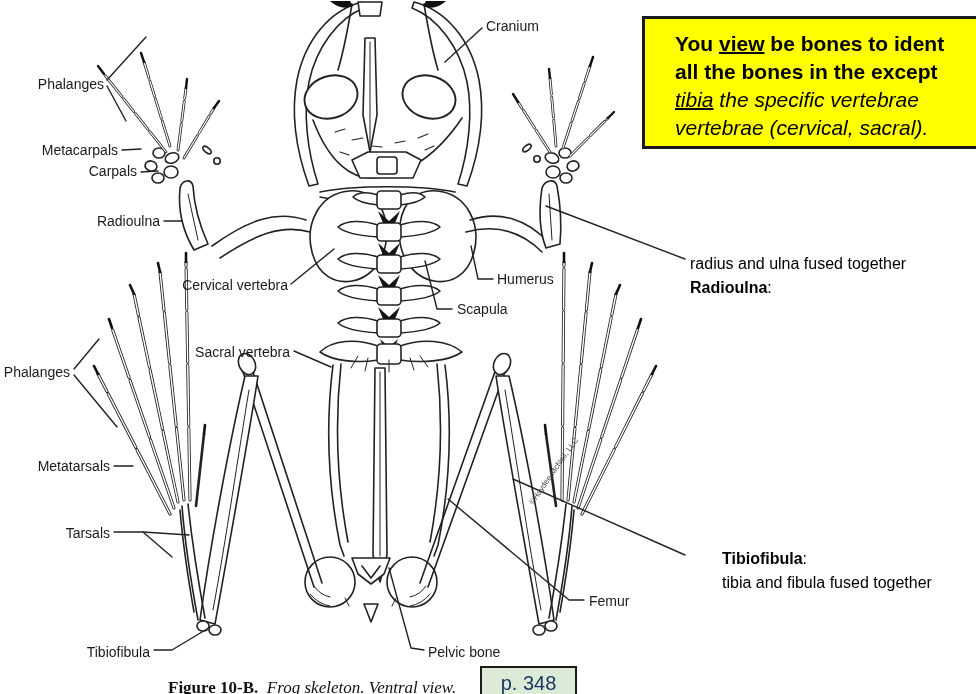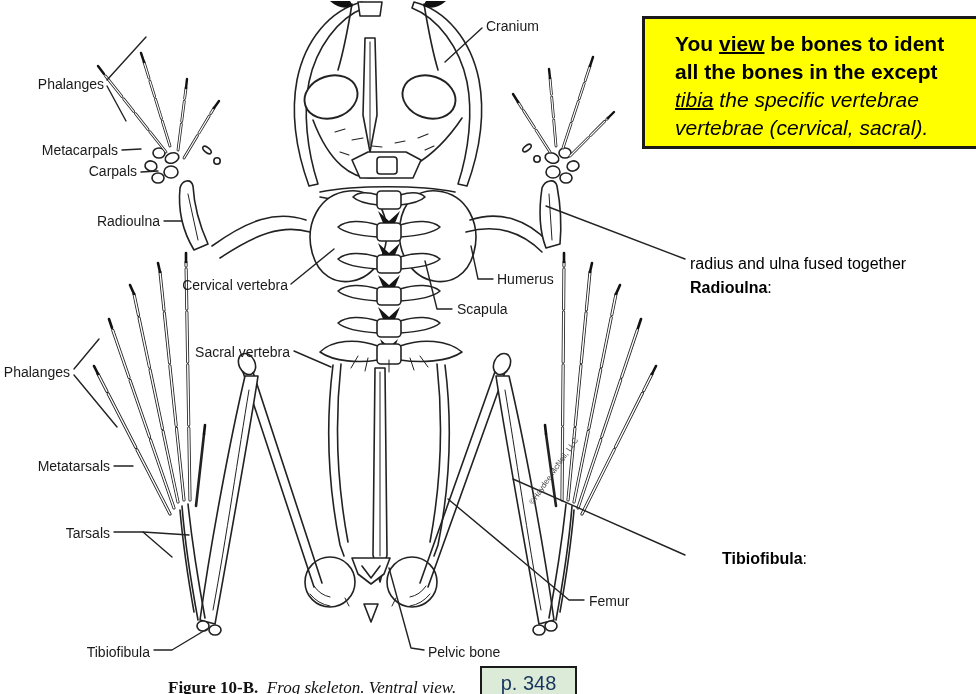--- a/index.html
+++ b/index.html
@@ -360,19 +360,20 @@
   <span class="note-line nb-italic"><span>vertebrae (cervical, sacral).</span></span>
 </div>
 
 <div class="abs side-note radioulna-note">
   <div>radius and ulna fused together</div>
   <div><span class="term">Radioulna</span><span>:</span></div>
 </div>
 
 <div class="abs side-note tibiofibula-note">
   <div><span class="term">Tibiofibula</span><span>:</span></div>
+  <div>tibia and fibula fused together</div>
 </div>
 
 <div class="abs caption">
   <span class="fig-label">Figure 10-B.</span>&nbsp;
   <span class="fig-title">Frog skeleton. Ventral view.</span>
 </div>
 <div class="abs page-ref">p. 348</div>
 
 </body></html>

